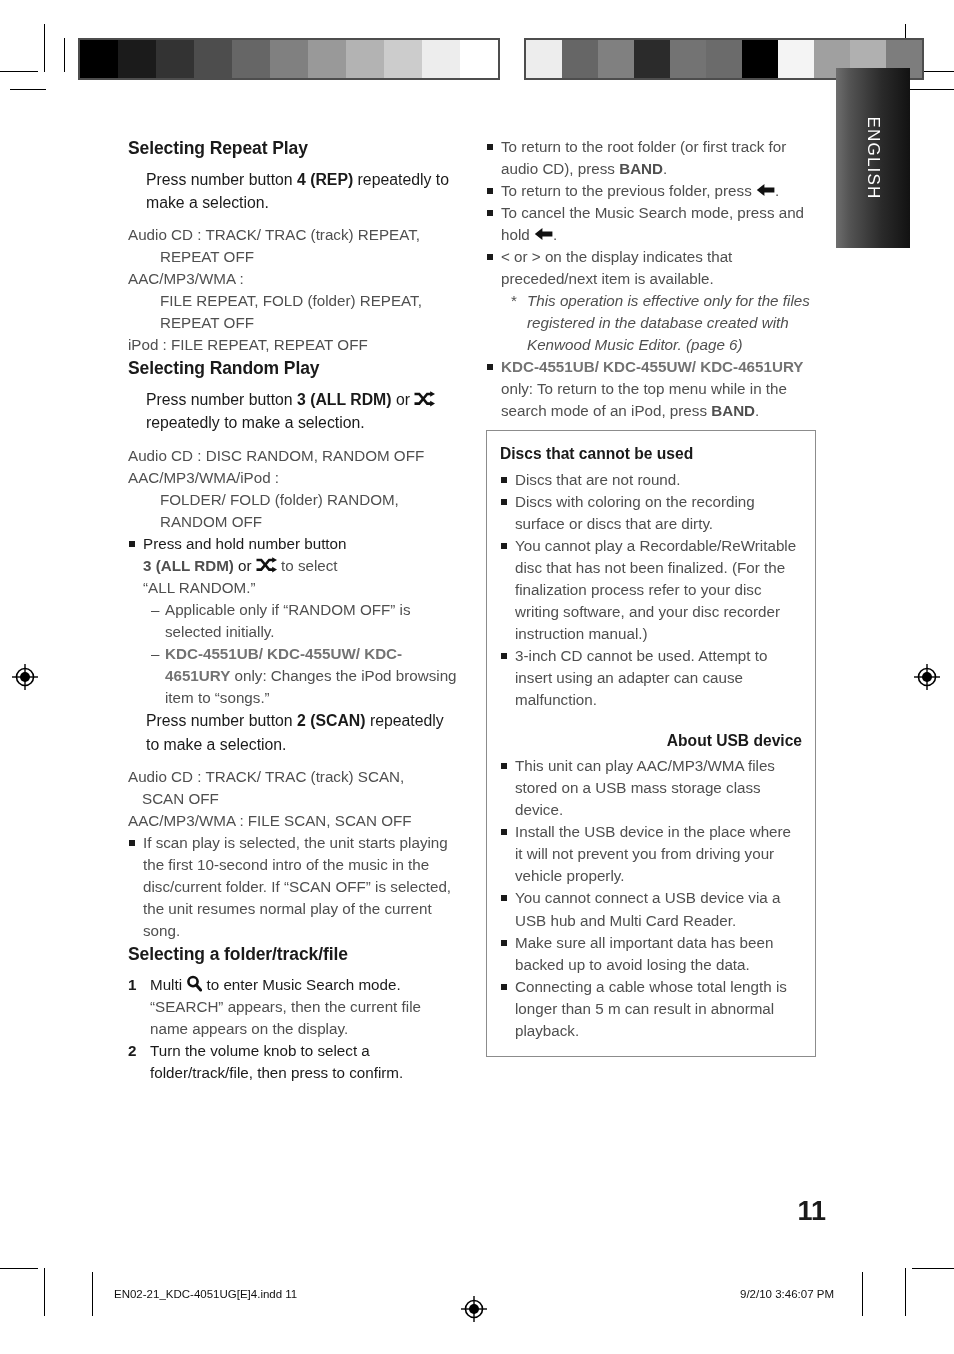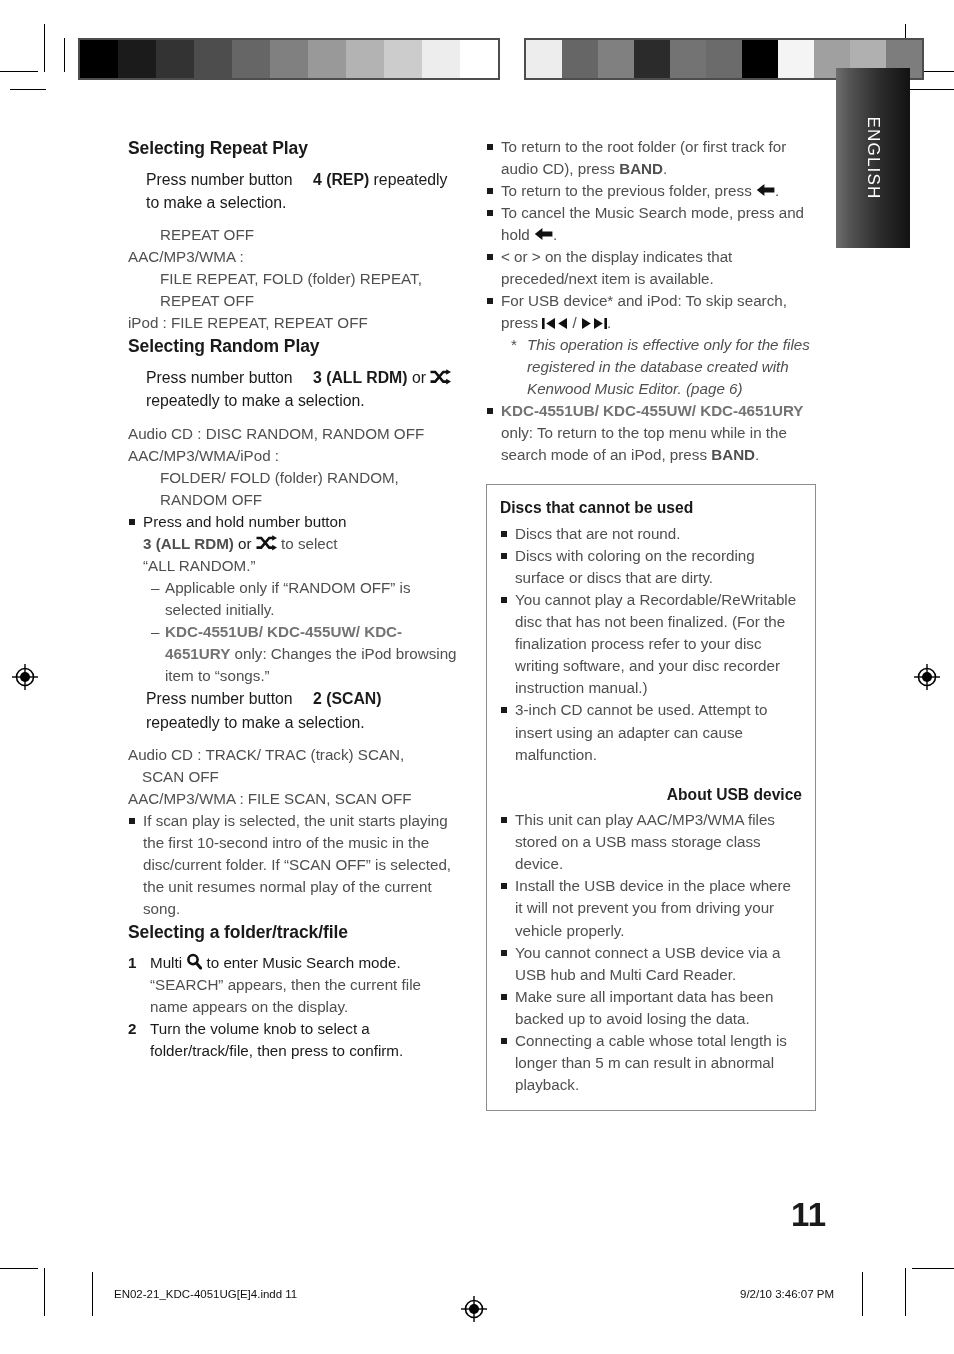--- a/index.html
+++ b/index.html
@@ -85,21 +85,21 @@
   }
   .sec-gap { margin-top: 26px; }
 
   .lead {
     color: #1a1a1a;
     font-size: 15.8px;
     line-height: 1.48;
     margin: 0 0 10px 0;
     padding-left: 18px;
   }
-  .lead b { font-weight: bold; margin-left: 16px; }
+  .lead b { font-weight: bold; }
 
   p.body {
     margin: 0;
     line-height: 1.45;
   }
   .ind1 { padding-left: 32px; text-indent: 0; }
 
   
   ul.sq {
     list-style: none;
@@ -165,21 +165,21 @@
     position: absolute;
     left: 0;
     top: 0;
     font-style: normal;
   }
 
   
   .panel {
     border: 1px solid #8c8c8c;
     padding: 12px 13px 14px 13px;
-    margin-top: 18px;
+    margin-top: 8px;
     box-sizing: border-box;
   }
   .panel h3 {
     margin: 0 0 3px 0;
     font-size: 15.6px;
     font-weight: bold;
     color: #1a1a1a;
   }
   .panel h3.spaced { margin-top: 18px; text-align: right; }
 
@@ -189,21 +189,21 @@
     vertical-align: -2px;
     line-height: 0;
   }
   .icn svg { display: block; }
 
   
   .pagenum {
     position: absolute;
     right: 128px;
     top: 1196px;
-    font-size: 33px;
+    font-size: 27px;
     font-weight: bold;
     color: #1a1a1a;
   }
   .footer-left {
     position: absolute;
     left: 114px;
     top: 1288px;
     font-size: 11.5px;
     color: #111;
     font-family: "Liberation Sans", sans-serif;
@@ -304,20 +304,21 @@
 <div class="lang-tab">
   <span class="label">ENGLISH</span>
 </div>
 
 <div class="page">
 
   <div class="col col-left">
 
     <h2 class="sec">Selecting Repeat Play</h2>
     <p class="lead"><span>Press number button </span><b>4 (REP)</b><span> repeatedly to make a selection.</span></p>
+    <p class="body">Audio CD : TRACK/ TRAC (track) REPEAT,</p>
     <p class="body ind1">REPEAT OFF</p>
     <p class="body">AAC/MP3/WMA :</p>
     <p class="body ind1">FILE REPEAT, FOLD (folder) REPEAT,</p>
     <p class="body ind1">REPEAT OFF</p>
     <p class="body">iPod : FILE REPEAT, REPEAT OFF</p>
 
     <h2 class="sec sec-gap">Selecting Random Play</h2>
     <p class="lead"><span>Press number button </span><b>3 (ALL RDM)</b><span> or </span><span class="icn"><svg width="21" height="16" viewBox="0 0 21 16">
             <path d="M0.5 3.0 L5.2 3.0 L13.2 12.6 L17.2 12.6" stroke="#111" stroke-width="2.6" fill="none"></path>
             <path d="M0.5 12.6 L5.2 12.6 L13.2 3.0 L17.2 3.0" stroke="#111" stroke-width="2.6" fill="none"></path>
@@ -378,29 +379,20 @@
       <li><span>To return to the previous folder, press </span><span class="icn"><svg width="19" height="15" viewBox="0 0 19 15">
               <path d="M8.4 1.0 L0.8 7.0 L8.4 13.0 L8.4 9.6 L18.4 9.6 L18.4 4.4 L8.4 4.4 Z" fill="#111"></path>
             </svg></span><span>.</span></li>
 
       <li><span>To cancel the Music Search mode, press and hold </span><span class="icn"><svg width="19" height="15" viewBox="0 0 19 15">
               <path d="M8.4 1.0 L0.8 7.0 L8.4 13.0 L8.4 9.6 L18.4 9.6 L18.4 4.4 L8.4 4.4 Z" fill="#111"></path>
             </svg></span><span>.</span></li>
 
       <li><span>&lt; or &gt; on the display indicates that preceded/next item is available.</span></li>
 
-      <li><span>For USB device* and iPod: To skip search, press </span><span class="icn"><svg width="26" height="13" viewBox="0 0 26 13">
-              <rect x="0" y="1" width="2.6" height="11" fill="#111"></rect>
-              <path d="M13.0 1 L4.2 6.5 L13.0 12 Z" fill="#111"></path>
-              <path d="M25.0 1 L16.2 6.5 L25.0 12 Z" fill="#111"></path>
-            </svg></span><span> / </span><span class="icn"><svg width="26" height="13" viewBox="0 0 26 13">
-              <path d="M1.0 1 L9.8 6.5 L1.0 12 Z" fill="#111"></path>
-              <path d="M13.0 1 L21.8 6.5 L13.0 12 Z" fill="#111"></path>
-              <rect x="23.4" y="1" width="2.6" height="11" fill="#111"></rect>
-            </svg></span><span>.</span></li>
 
       <li class="nobullet">
         <div class="foot-note">This operation is effective only for the files registered in the database created with Kenwood Music Editor. (page 6)</div>
       </li>
 
       <li><span class="model">KDC-4551UB/ KDC-455UW/ KDC-4651URY</span><span> only: To return to the top menu while in the search mode of an iPod, press </span><b>BAND</b><span>.</span></li>
     </ul>
 
     <div class="panel">
       <h3>Discs that cannot be used</h3>

